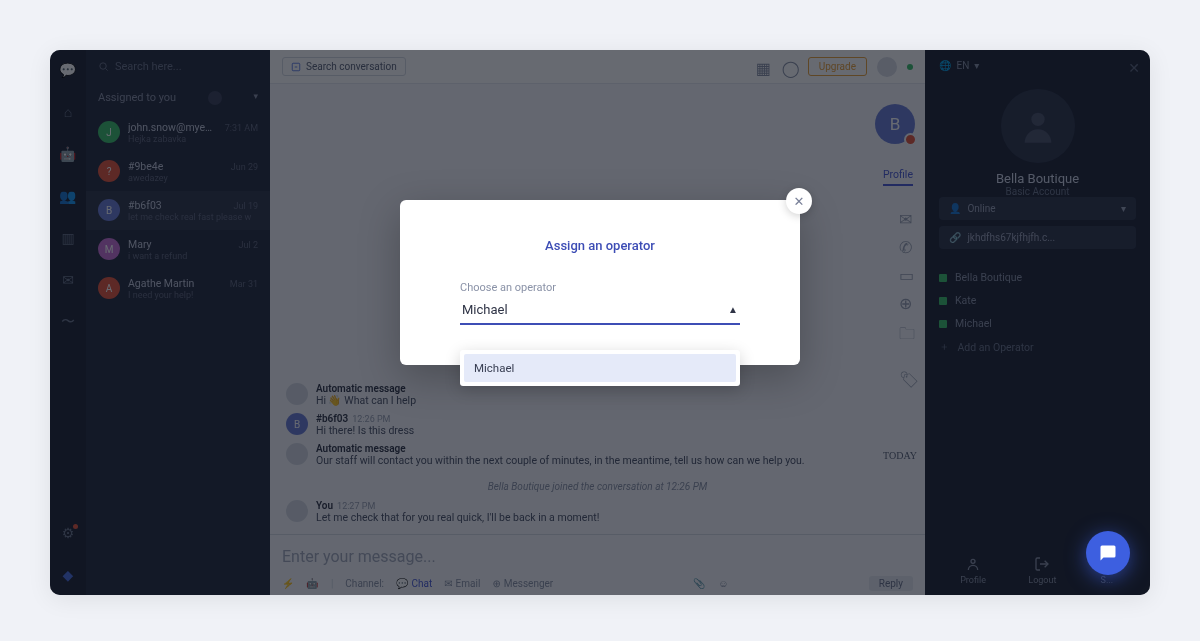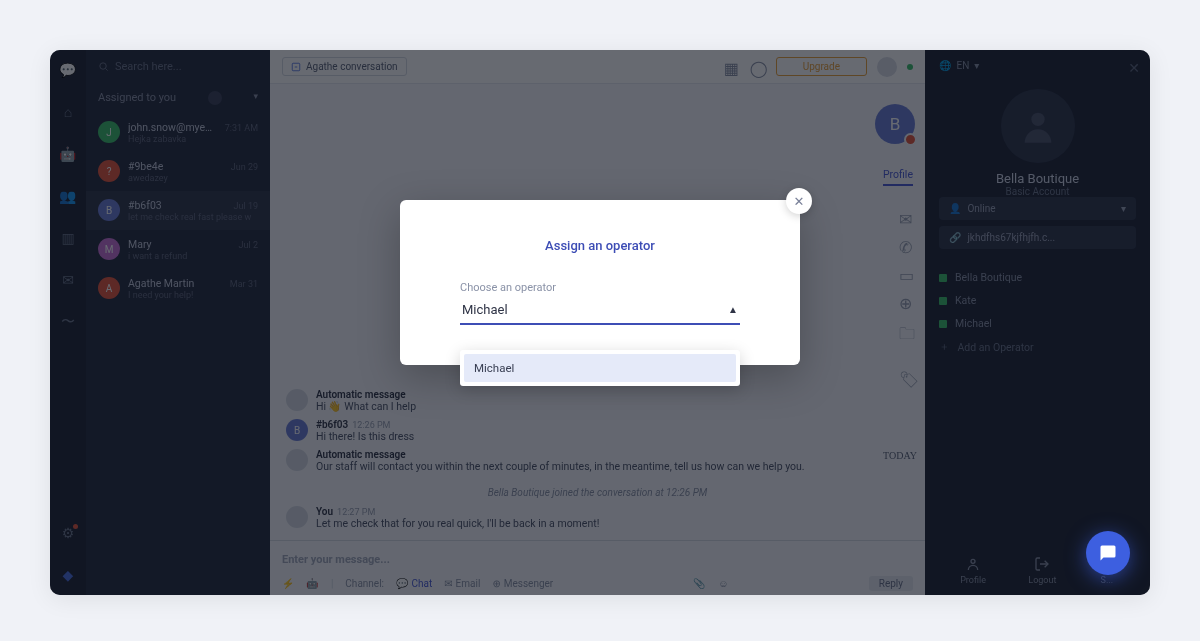--- a/index.html
+++ b/index.html
@@ -26,21 +26,21 @@
   .conv .name{ font-size:10.5px; white-space:nowrap; overflow:hidden; text-overflow:ellipsis; color:#bfc6d8;}
   .conv .tm{ font-size:9px; color:#5e667c; white-space:nowrap;}
   .conv .prev{ font-size:9px; color:#5e667c; white-space:nowrap; overflow:hidden; text-overflow:ellipsis;}
 
   
   .main { position:absolute; left:220px; top:0; right:225px; height:100%; background:#f7f8fb; display:flex; flex-direction:column; }
   .topbar { height:34px; background:#fff; border-bottom:1px solid #e4e7ef; display:flex; align-items:center; padding:0 12px; gap:12px;}
   .leave { display:flex; align-items:center; gap:5px; border:1px solid #d5d9e3; border-radius:3px; padding:3px 8px; font-size:10px; color:#5a6277; cursor:pointer;}
   .leave .sq{width:10px;height:10px;display:inline-block;}
   .tb-right{ margin-left:auto; display:flex; align-items:center; gap:10px;}
-  .upgrade{ border:1px solid #e9a23c; color:#e9a23c; font-size:10px; padding:3px 26px; border-radius:3px; cursor:pointer;}
+  .upgrade{ border:1px solid #e9a23c; color:#e9a23c; font-size:10px; padding:3px 10px; border-radius:3px; cursor:pointer;}
   .tb-ic{ width:16px;height:16px;color:#8a92a7; cursor:pointer;}
   .user-av{ width:20px;height:20px;border-radius:50%;background:#d9dce5;}
   .status-dot{ width:6px;height:6px;border-radius:50%;background:#3bbf6a;}
 
   .chatbody{ flex:1; padding:12px 16px 4px; font-size:10.5px; color:#4a5167; display:flex; flex-direction:column; justify-content:flex-end; gap:4px; overflow:hidden;}
   .chat-av-big{ position:absolute; right:10px; top:54px; width:40px;height:40px;border-radius:50%;background:#6b7dd6;color:#fff;display:flex;align-items:center;justify-content:center;font-size:17px;}
   .chat-av-big::after{content:"";position:absolute;right:-2px;bottom:-2px;width:9px;height:9px;border-radius:50%;background:#e5553c;border:2px solid #f7f8fb;}
   .main .prof-tab{position:absolute; right:12px; top:118px; font-size:10.5px; color:#4a5bd6; border-bottom:2px solid #4a5bd6; padding-bottom:3px;}
   .profile-icons{ position:absolute; right:12px; top:160px; display:flex; flex-direction:column; gap:14px; color:#99a0b3;}
   .profile-icons .pi{width:14px;height:14px;}
@@ -49,21 +49,21 @@
   .msg{ display:flex; gap:8px; margin-bottom:6px;}
   .msg .mav{width:22px;height:22px;border-radius:50%;background:#d4d8e3;flex-shrink:0;display:flex;align-items:center;justify-content:center;font-size:10px;color:#6b7dd6;}
   .msg .mav.blue{background:#6b7dd6;color:#fff;}
   .msg .mc{flex:1;}
   .msg .from{font-size:10px;color:#2f3446;font-weight:600;}
   .msg .ts{font-size:9px;color:#99a0b3;margin-left:4px;font-weight:400;}
   .msg .txt{font-size:10.5px;color:#4a5167;}
   .sysmsg{font-size:10px;color:#8a92a7;font-style:italic;text-align:center;margin:4px 0;}
 
   .composer{ border-top:1px solid #d5d9e3; padding:8px 12px 4px;}
-  .composer .entry{font-size:11px;color:#a2a9bc;padding:4px 0 10px;font-weight:bold;}
+  .composer .entry{font-size:16px;color:#a2a9bc;padding:4px 0 10px;}
   .composer .tools{display:flex;align-items:center;gap:12px;font-size:10px;color:#8a92a7;}
   .composer .sep{color:#d0d4df;}
   .composer .ch{cursor:pointer;display:flex;align-items:center;gap:3px;}
   .composer .ch.active{color:#4a5bd6;}
   .composer .reply{margin-left:auto;background:#e4e7ef;padding:2px 10px;border-radius:3px;color:#6a7189;cursor:pointer;}
 
   
   .rside{ position:absolute; right:0; top:0; width:225px; height:100%; background:#1d2333; color:#8a92a7; padding:10px 14px; font-size:11px; display:flex; flex-direction:column;}
   .rside .lang{display:flex;align-items:center;gap:5px;font-size:10px;}
   .rside .close-ic{position:absolute;right:10px;top:10px;font-size:14px;color:#5e667c;cursor:pointer;}
@@ -185,21 +185,21 @@
 
   <div class="main">
     <div class="topbar">
       <div class="leave">
         <span class="sq">
           <svg viewBox="0 0 24 24" width="10" height="10" fill="none" stroke="#4a6ee0" stroke-width="2">
               <rect x="3" y="3" width="18" height="18" rx="2"></rect>
               <line x1="9" y1="12" x2="15" y2="12"></line>
             </svg>
         </span>
-        <span>Agathe conversation</span>
+        <span>Search conversation</span>
       </div>
       <div class="tb-right">
         <span class="tb-ic">▦</span>
         <span class="tb-ic">◯</span>
         <span class="upgrade">Upgrade</span>
         <span class="user-av"></span>
         <span class="status-dot"></span>
       </div>
     </div>
 

